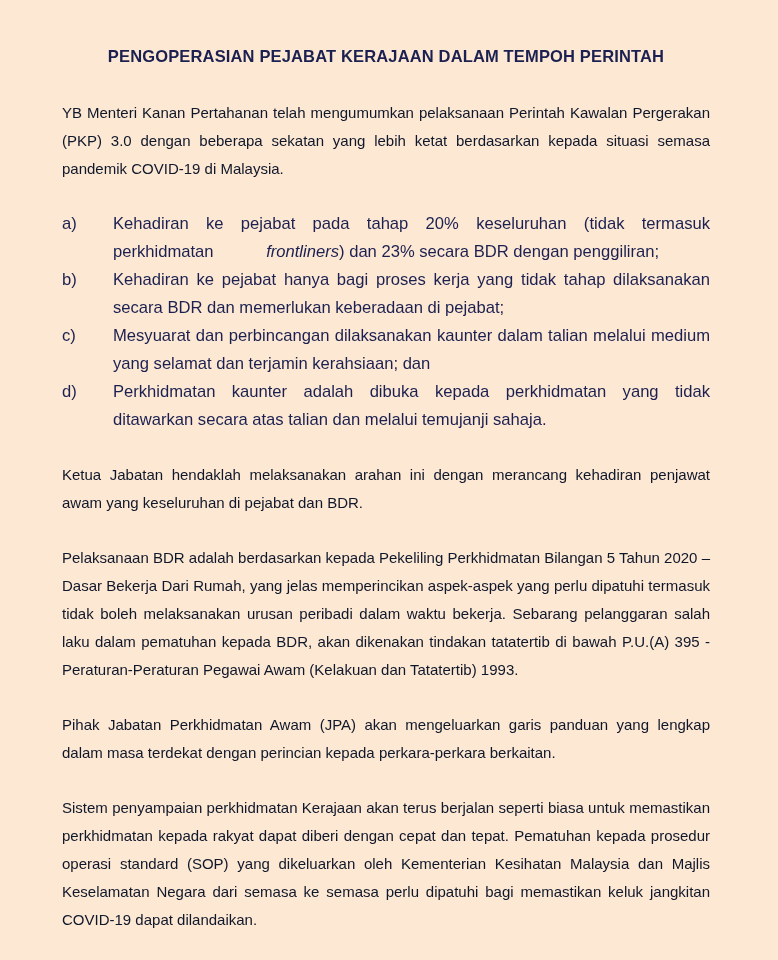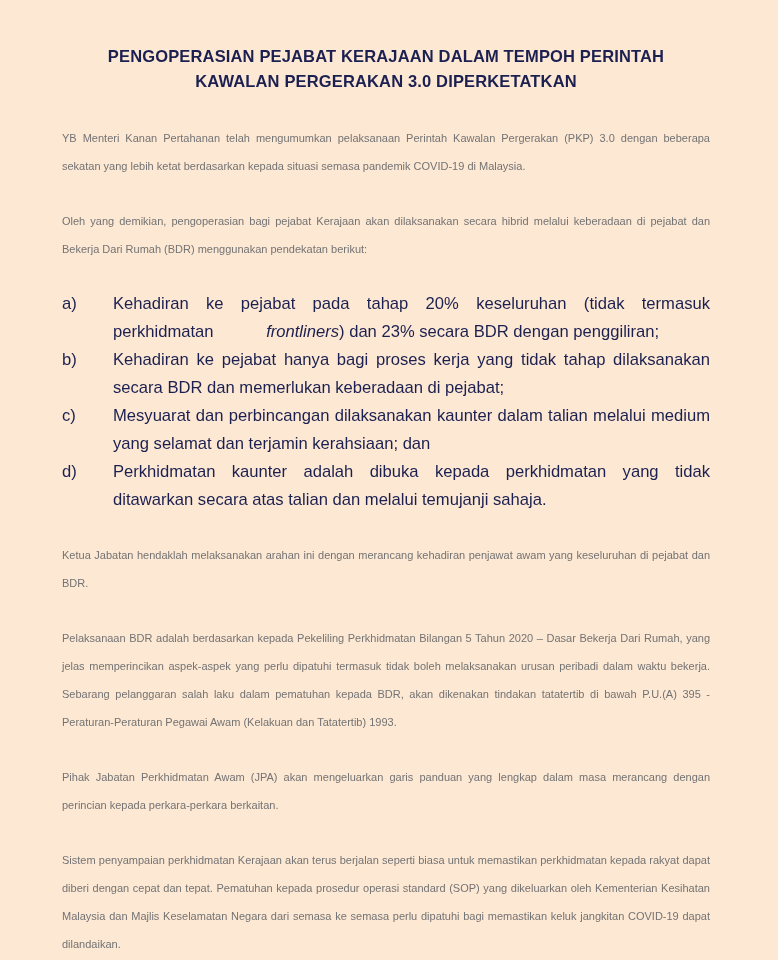--- a/index.html
+++ b/index.html
@@ -30,26 +30,26 @@
     line-height: 25px;
     letter-spacing: 0.15px;
     margin: 0 0 30px 0;
     padding: 0 4px;
     color: #1b2050;
   }
   .doc-title .title-line {
     display: block;
   }
   .para {
-    font-size: 11px;
+    font-size: 15px;
     line-height: 28px;
     text-align: justify;
     text-justify: inter-word;
     margin: 12px 0 27px 0;
-    color: #737373;
+    color: #0f172a;
   }
   .para:last-child {
     margin-bottom: 0;
   }
   .list {
     margin: 0 0 27px 0;
     padding: 0;
     list-style: none;
   }
   .list-item {
@@ -76,43 +76,41 @@
     margin-left: 48px;
   }
 </style>
 </head>
 <body>
 
 <div class="page">
 
   <h1 class="doc-title">
     <span class="title-line">PENGOPERASIAN PEJABAT KERAJAAN DALAM TEMPOH PERINTAH</span>
-    <span class="title-line">KAWALAN PERGERAKAN 3.0 DIPERKETATKAN</span>
   </h1>
 
   <p class="para">YB Menteri Kanan Pertahanan telah mengumumkan pelaksanaan Perintah Kawalan Pergerakan (PKP) 3.0 dengan beberapa sekatan yang lebih ketat berdasarkan kepada situasi semasa pandemik COVID-19 di Malaysia.</p>
 
-  <p class="para">Oleh yang demikian, pengoperasian bagi pejabat Kerajaan akan dilaksanakan secara hibrid melalui keberadaan di pejabat dan Bekerja Dari Rumah (BDR) menggunakan pendekatan berikut:</p>
 
   <ul class="list">
     <li class="list-item">
       <span class="list-marker">a)</span><span>Kehadiran ke pejabat pada tahap 20% keseluruhan (tidak termasuk perkhidmatan </span><span class="it">frontliners</span><span>) dan 23% secara BDR dengan penggiliran;</span>
     </li>
     <li class="list-item">
       <span class="list-marker">b)</span><span>Kehadiran ke pejabat hanya bagi proses kerja yang tidak tahap dilaksanakan secara BDR dan memerlukan keberadaan di pejabat;</span>
     </li>
     <li class="list-item">
       <span class="list-marker">c)</span><span>Mesyuarat dan perbincangan dilaksanakan kaunter dalam talian melalui medium yang selamat dan terjamin kerahsiaan; dan</span>
     </li>
     <li class="list-item">
       <span class="list-marker">d)</span><span>Perkhidmatan kaunter adalah dibuka kepada perkhidmatan yang tidak ditawarkan secara atas talian dan melalui temujanji sahaja.</span>
     </li>
   </ul>
 
   <p class="para">Ketua Jabatan hendaklah melaksanakan arahan ini dengan merancang kehadiran penjawat awam yang keseluruhan di pejabat dan BDR.</p>
 
   <p class="para">Pelaksanaan BDR adalah berdasarkan kepada Pekeliling Perkhidmatan Bilangan 5 Tahun 2020 – Dasar Bekerja Dari Rumah, yang jelas memperincikan aspek-aspek yang perlu dipatuhi termasuk tidak boleh melaksanakan urusan peribadi dalam waktu bekerja. Sebarang pelanggaran salah laku dalam pematuhan kepada BDR, akan dikenakan tindakan tatatertib di bawah P.U.(A) 395 -  Peraturan-Peraturan Pegawai Awam (Kelakuan dan Tatatertib) 1993.</p>
 
-  <p class="para">Pihak Jabatan Perkhidmatan Awam (JPA) akan mengeluarkan garis panduan yang lengkap dalam masa merancang dengan perincian kepada perkara-perkara berkaitan.</p>
+  <p class="para">Pihak Jabatan Perkhidmatan Awam (JPA) akan mengeluarkan garis panduan yang lengkap dalam masa terdekat dengan perincian kepada perkara-perkara berkaitan.</p>
 
   <p class="para">Sistem penyampaian perkhidmatan Kerajaan akan terus berjalan seperti biasa untuk memastikan perkhidmatan kepada rakyat dapat diberi dengan cepat dan tepat. Pematuhan kepada prosedur operasi standard (SOP) yang dikeluarkan oleh Kementerian Kesihatan Malaysia dan Majlis Keselamatan Negara dari semasa ke semasa perlu dipatuhi bagi memastikan keluk jangkitan COVID-19 dapat dilandaikan.</p>
 
 </div>
 
 </body></html>

